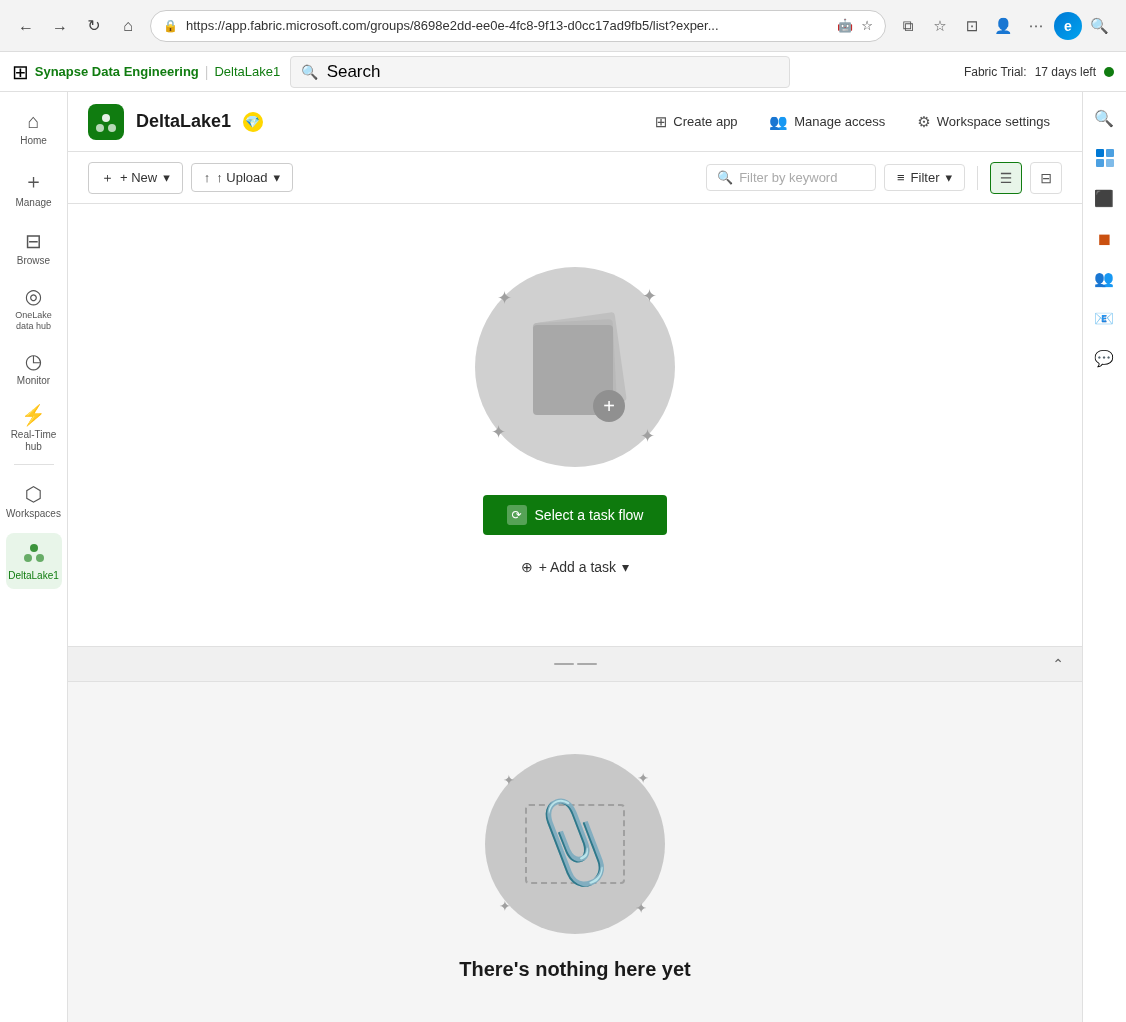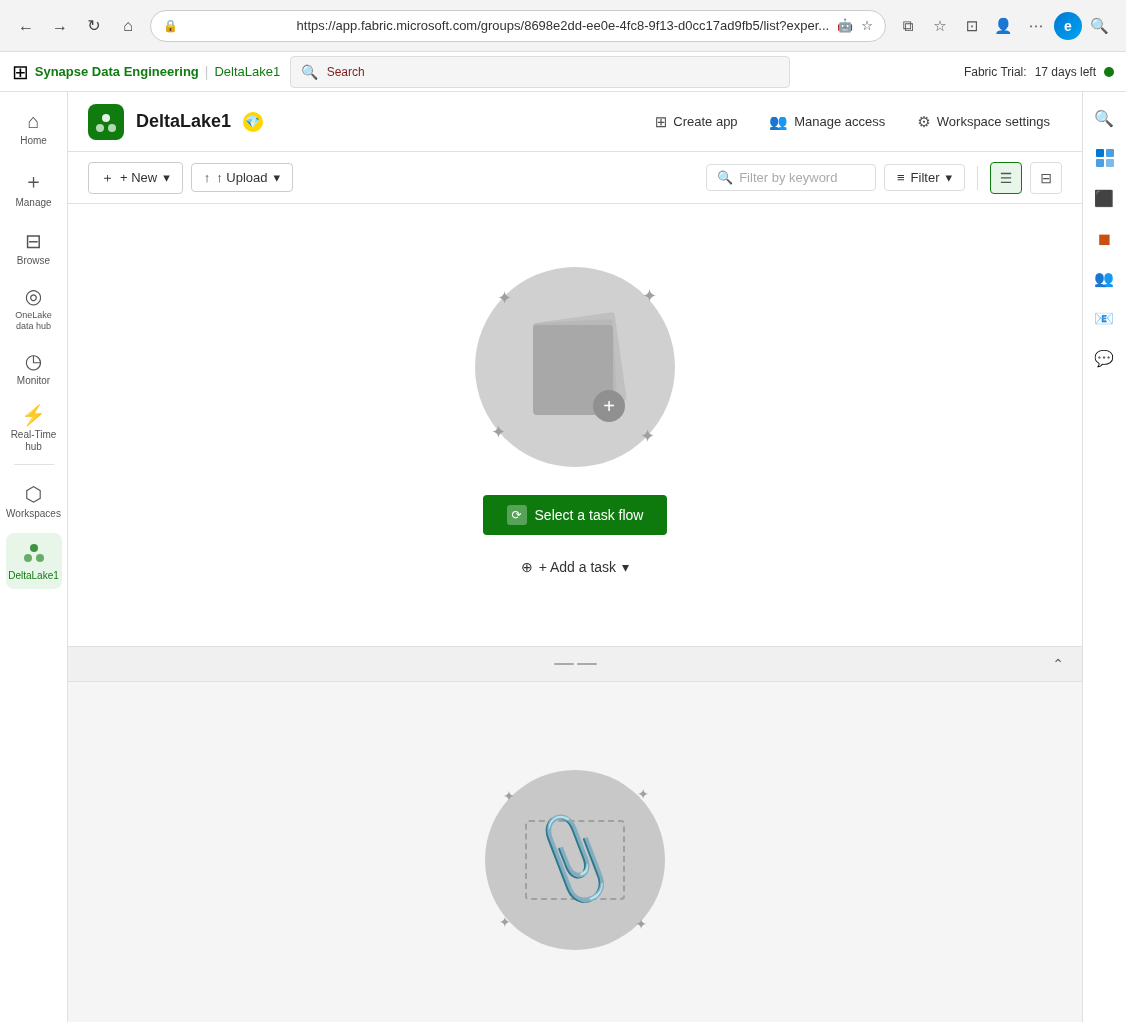--- a/index.html
+++ b/index.html
@@ -30,21 +30,21 @@
       border: 1px solid #ccc;
       border-radius: 16px;
       display: flex;
       align-items: center;
       padding: 0 12px;
       gap: 8px;
       font-size: 13px;
       color: #333;
     }
     .browser-address-bar .lock-icon { color: #666; font-size: 12px; }
-    .browser-address-text { flex: 1; color: #333; font-size: 13px; text-align: right; }
+    .browser-address-text { flex: 1; color: #333; font-size: 13px; }
     .browser-right-icons { display: flex; gap: 4px; align-items: center; }
     .browser-icon-btn {
       width: 28px; height: 28px;
       border: none; background: transparent;
       border-radius: 50%; cursor: pointer;
       display: flex; align-items: center; justify-content: center;
       font-size: 15px; color: #555;
     }
     .ms-edge-icon {
       width: 28px; height: 28px;
@@ -95,21 +95,21 @@
       height: 32px;
       background: #f5f5f5;
       border: 1px solid #ddd;
       border-radius: 4px;
       display: flex;
       align-items: center;
       padding: 0 10px;
       gap: 8px;
       cursor: text;
     }
-    .header-search-text { color: #7f1d1d; font-size: 12px; }
+    .header-search-text { color: #000000; font-size: 17px; }
     .header-right {
       margin-left: auto;
       display: flex;
       align-items: flex-start;
       gap: 12px;
     }
     .fabric-trial {
       display: flex;
       align-items: center;
       gap: 8px;
@@ -652,20 +652,21 @@
 
       <div class="panel-bottom">
         <div class="clip-illustration">
           <span class="clip-sparkle clip-sparkle-tl">✦</span>
           <span class="clip-sparkle clip-sparkle-tr">✦</span>
           <span class="clip-sparkle clip-sparkle-bl">✦</span>
           <span class="clip-sparkle clip-sparkle-br">✦</span>
           <div class="clip-box"></div>
           <span class="clip-icon">📎</span>
         </div>
+        <h2 class="nothing-heading">There's nothing here yet</h2>
       </div>
 
     </div>
   </div>
 
   <div class="right-sidebar">
     <button class="right-sidebar-btn">🔍</button>
     <button class="right-sidebar-btn colored">
       <svg width="18" height="18" viewBox="0 0 18 18" fill="none">
         <rect width="8" height="8" fill="#0078d4" rx="1"></rect>

